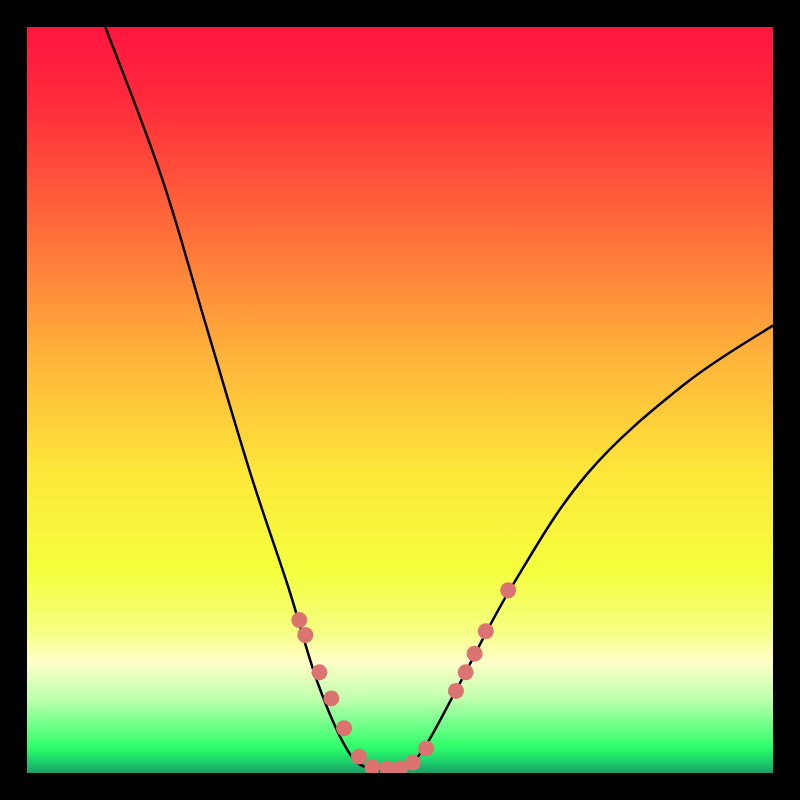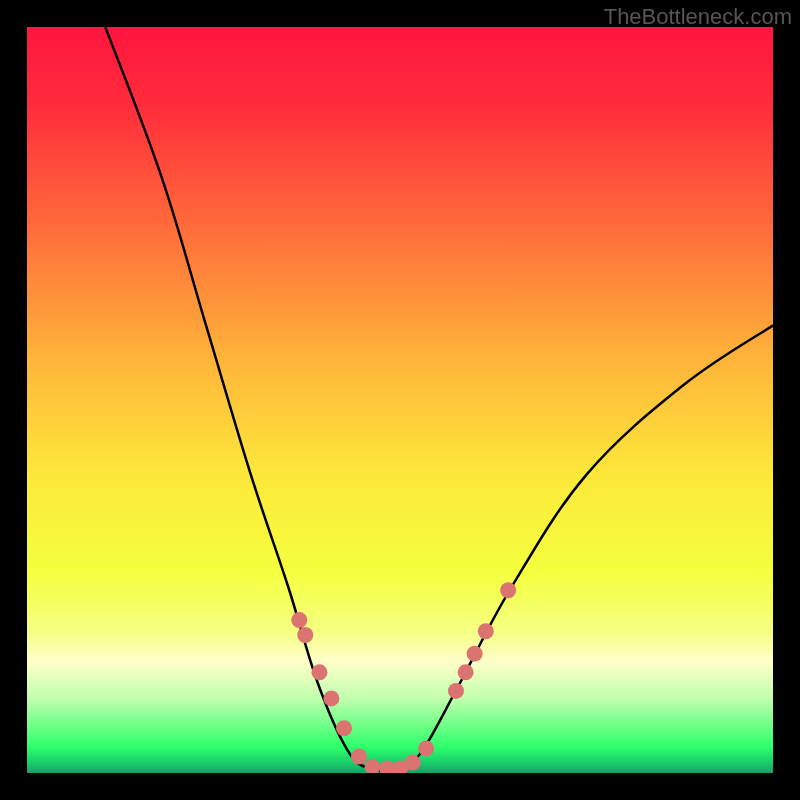--- a/index.html
+++ b/index.html
@@ -46,21 +46,20 @@
     left: 0;
     top: 0;
     width: 100%;
     height: 100%;
   }
 </style>
 </head>
 <body>
 
 <div class="container">
-  <div class="attribution">TheBottleneck.com</div>
 
   <div class="plot-area">
     <svg class="gradient-bg" viewBox="0 0 746 746" preserveAspectRatio="none">
       <defs>
         <linearGradient id="bgGrad" x1="0" y1="0" x2="0" y2="1">
             <stop offset="0%" stop-color="#ff153f"></stop>
             <stop offset="10%" stop-color="#ff2b3b"></stop>
             <stop offset="25%" stop-color="#ff643a"></stop>
             <stop offset="45%" stop-color="#ffb63a"></stop>
             <stop offset="60%" stop-color="#fde83a"></stop>

